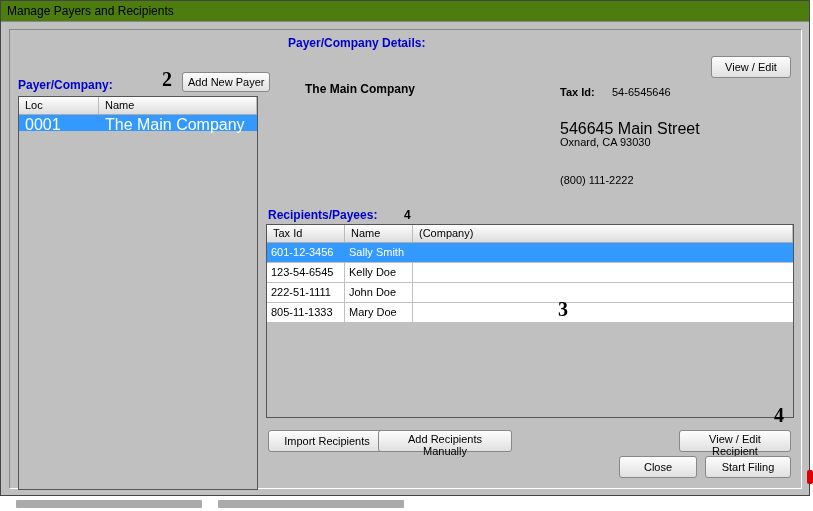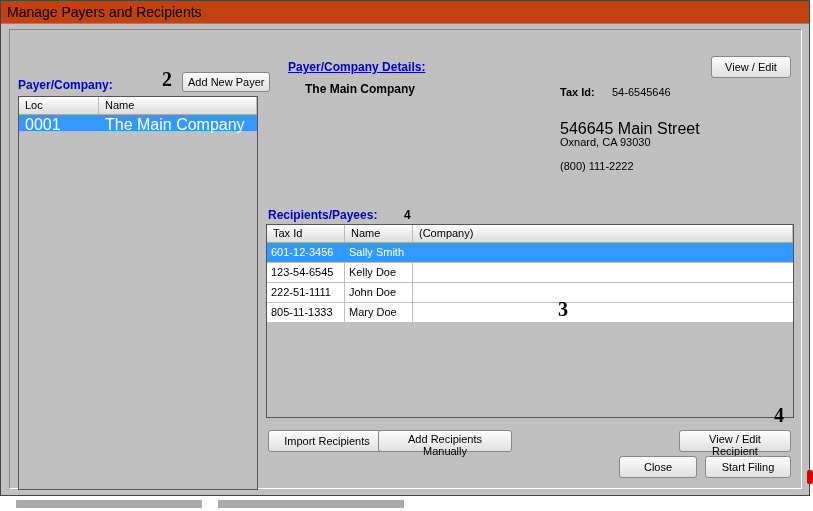--- a/index.html
+++ b/index.html
@@ -13,24 +13,24 @@
     overflow: hidden;
   }
   .window {
     width: 810px;
     height: 496px;
     background: #c0c0c0;
     border: 1px solid #444;
     position: relative;
   }
   .titlebar {
-    background: #c2410c;
+    background: #4d7c0f;
     border-bottom: 1px solid #888;
     padding: 3px 6px;
-    font-size: 14px;
+    font-size: 12px;
     color: #000;
   }
   .content {
     position: absolute;
     left: 8px; top: 28px;
     width: 793px; height: 460px;
     background: #c0c0c0;
     border: 1px solid #888;
     border-right-color: #fff;
     border-bottom-color: #fff;
@@ -85,27 +85,27 @@
   }
   .payer-table .col-loc { width: 80px; }
   .payer-table .col-name { flex: 1; }
   .payer-row {
     display: flex;
     height: 16px;
     font-size: 16px;
   }
   .payer-row div { padding: 1px 6px; }
   .selected { background: #3399ff; color: #fff; }
-  .details-label { position: absolute; left: 278px; top: 30px; text-decoration: underline; }
+  .details-label { position: absolute; left: 278px; top: 6px; }
   .company-name { position: absolute; left: 295px; top: 52px; font-weight: bold; font-size: 12px; }
   .taxid-label { position: absolute; left: 550px; top: 56px; font-weight: bold; font-size: 11px; }
   .taxid-val { position: absolute; left: 602px; top: 56px; font-size: 11px; }
   .addr1 { position: absolute; left: 550px; top: 90px; font-size: 16px; }
   .addr2 { position: absolute; left: 550px; top: 106px; font-size: 11px; }
-  .phone { position: absolute; left: 550px; top: 130px; font-size: 11px; }
+  .phone { position: absolute; left: 550px; top: 144px; font-size: 11px; }
   .recipients-label { position: absolute; left: 258px; top: 178px; }
   .recipients-count { position: absolute; left: 394px; top: 178px; font-weight: bold; font-size: 12px; }
   .rec-table {
     position: absolute;
     left: 256px; top: 194px;
     width: 528px; height: 194px;
     background: #c0c0c0;
     border: 1px solid #555;
   }
   .rec-table .hdr {

